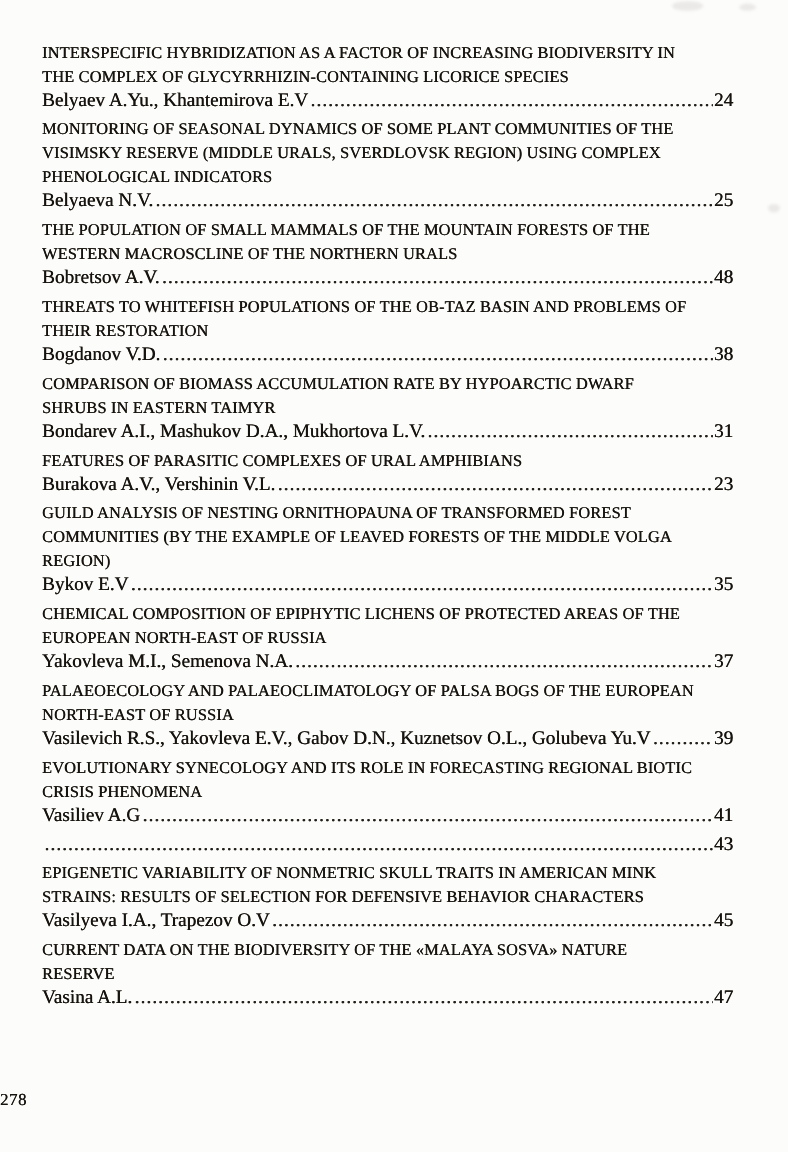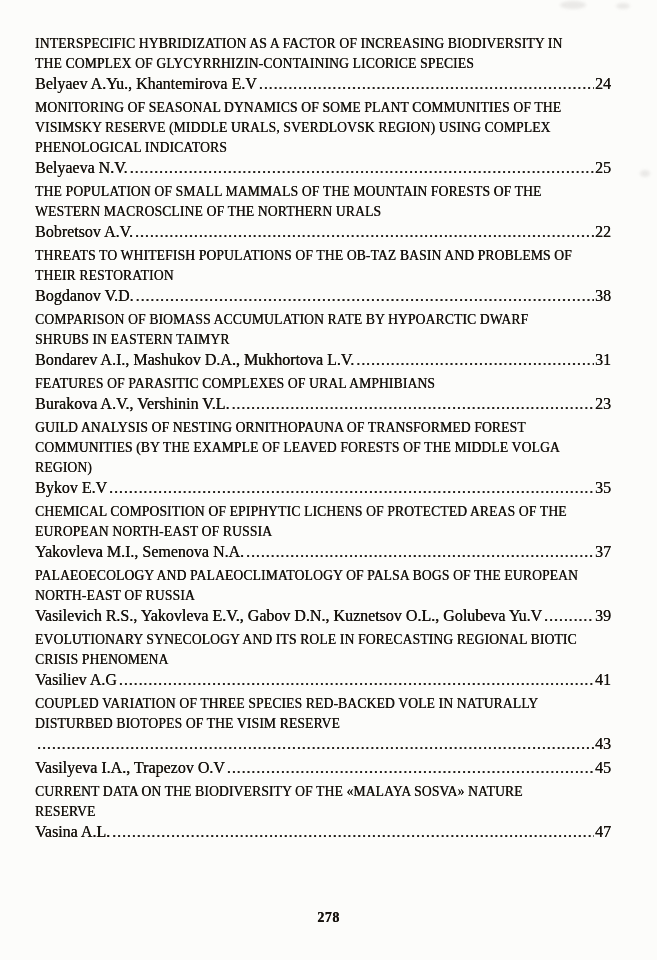--- a/index.html
+++ b/index.html
@@ -48,25 +48,23 @@
     color: #221e19;
   }
   .pagenum {
     white-space: nowrap;
   }
   .footer {
     position: absolute;
     left: 0;
     right: 0;
     top: 910px;
-    text-align: center;
     font-size: 14px;
     letter-spacing: 0.5px;
     text-shadow: 0.3px 0 0 currentColor;
-    font-weight: bold;
   }
   
   .speck {
     position: absolute;
     border-radius: 50%;
     background: rgba(125, 122, 118, 0.14);
     filter: blur(1.5px);
   }
   .speck-1 { left: 560px; top: 1px;  width: 26px; height: 8px; }
   .speck-2 { left: 616px; top: 3px;  width: 14px; height: 6px; }
@@ -99,21 +97,21 @@
           <span class="leader">............................................................................................................................................................................................................................................................................................................</span>
           <span class="pagenum">25</span>
         </div>
       </div>
       <div class="toc-entry">
         <div class="entry-title">THE POPULATION OF SMALL MAMMALS OF THE MOUNTAIN FORESTS OF THE
 WESTERN MACROSCLINE OF THE NORTHERN URALS</div>
         <div class="author-row">
           <span class="authors">Bobretsov A.V. </span>
           <span class="leader">............................................................................................................................................................................................................................................................................................................</span>
-          <span class="pagenum">22</span>
+          <span class="pagenum">48</span>
         </div>
       </div>
       <div class="toc-entry">
         <div class="entry-title">THREATS TO WHITEFISH POPULATIONS OF THE OB-TAZ BASIN AND PROBLEMS OF
 THEIR RESTORATION</div>
         <div class="author-row">
           <span class="authors">Bogdanov V.D. </span>
           <span class="leader">............................................................................................................................................................................................................................................................................................................</span>
           <span class="pagenum">38</span>
         </div>
@@ -166,28 +164,28 @@
       <div class="toc-entry">
         <div class="entry-title">EVOLUTIONARY SYNECOLOGY AND ITS ROLE IN FORECASTING REGIONAL BIOTIC
 CRISIS PHENOMENA</div>
         <div class="author-row">
           <span class="authors">Vasiliev A.G</span>
           <span class="leader">............................................................................................................................................................................................................................................................................................................</span>
           <span class="pagenum">41</span>
         </div>
       </div>
       <div class="toc-entry">
-        <div class="entry-title">COUPLED VARIATION OF THREE SPECIES RED-BACKED VOLE IN NATURALLY
-DISTURBED BIOTOPES OF THE VISIM RESERVE</div>
         <div class="author-row">
           <span class="leader">............................................................................................................................................................................................................................................................................................................</span>
           <span class="pagenum">43</span>
         </div>
       </div>
       <div class="toc-entry">
+        <div class="entry-title">EPIGENETIC VARIABILITY OF NONMETRIC SKULL TRAITS IN AMERICAN MINK
+STRAINS: RESULTS OF SELECTION FOR DEFENSIVE BEHAVIOR CHARACTERS</div>
         <div class="author-row">
           <span class="authors">Vasilyeva I.A., Trapezov O.V</span>
           <span class="leader">............................................................................................................................................................................................................................................................................................................</span>
           <span class="pagenum">45</span>
         </div>
       </div>
       <div class="toc-entry">
         <div class="entry-title">CURRENT DATA ON THE BIODIVERSITY OF THE «MALAYA SOSVA» NATURE
 RESERVE</div>
         <div class="author-row">

